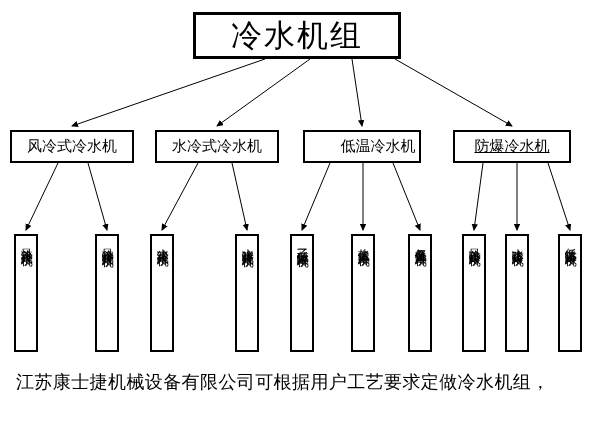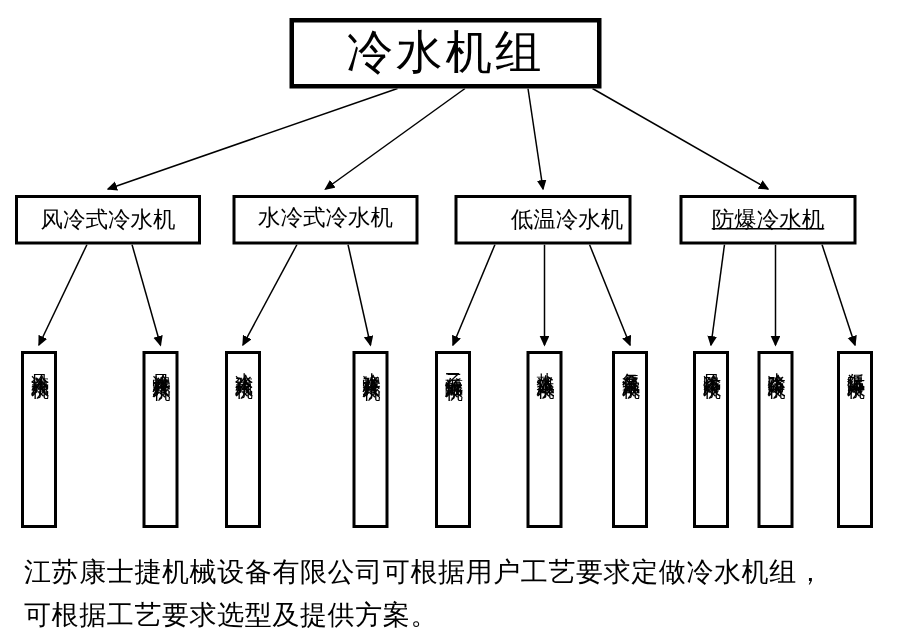--- a/index.html
+++ b/index.html
@@ -168,16 +168,15 @@
       <div class="node node-leaf" style="left: 505px; top: 234px; width: 24px; height: 118px;">
         <span class="vtext">水冷防爆冷水机</span>
       </div>
       <div class="node node-leaf" style="left: 558px; top: 234px; width: 24px; height: 118px;">
         <span class="vtext">低温防爆冷水机</span>
       </div>
     </div>
 
   <div class="caption">
     <span class="caption-line">江苏康士捷机械设备有限公司可根据用户工艺要求定做冷水机组，</span>
-    <span class="caption-line">可根据工艺要求选型及提供方案。</span>
   </div>
 
 </div>
 
 </body></html>

